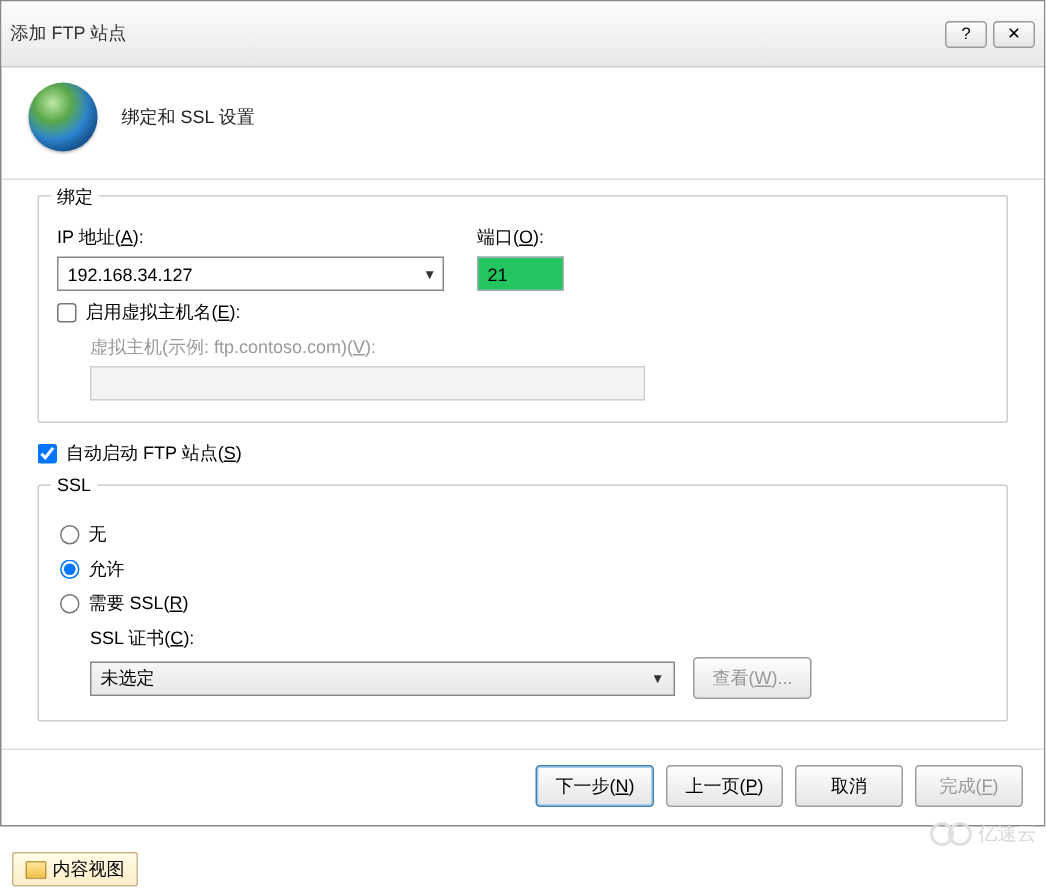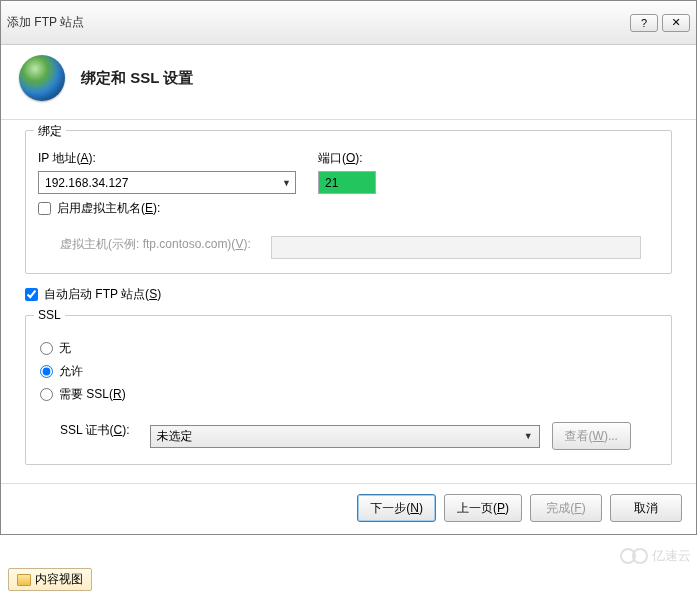--- a/index.html
+++ b/index.html
@@ -6,21 +6,21 @@
     body { font-family: "Microsoft YaHei", "Segoe UI", Tahoma, sans-serif; font-size: 12px; background: #fff; color: #000; width: 697px; height: 593px; overflow: hidden; position: relative; }
     
     .dialog { width: 697px; border: 1px solid #888; background: #fff; }
     .titlebar { height: 44px; background: linear-gradient(#fdfdfd, #e8e8e8); border-bottom: 1px solid #ccc; display: flex; align-items: center; padding: 0 6px; justify-content: space-between; }
     .titlebar-title { font-size: 12px; color: #333; }
     .titlebar-buttons { display: flex; gap: 4px; }
     .tb-btn { width: 28px; height: 18px; border: 1px solid #9a9a9a; border-radius: 3px; background: linear-gradient(#fdfdfd, #e6e6e6); display: flex; align-items: center; justify-content: center; font-size: 11px; cursor: pointer; }
     
     .header-sec { display: flex; align-items: center; padding: 10px 16px 18px 18px; gap: 16px; border-bottom: 1px solid #ddd; }
     .globe { width: 46px; height: 46px; border-radius: 50%; background: radial-gradient(circle at 35% 30%, #bde7a7 0%, #5aa84a 28%, #2f89d6 55%, #0a4d9b 100%); box-shadow: inset -4px -4px 8px rgba(0,0,0,0.25), 0 1px 2px rgba(0,0,0,0.3); }
-    .header-title { font-size: 15px; font-weight: bold; color: #222; }
+    .header-title { font-size: 12px; font-weight: normal; color: #222; }
     
     .content { padding: 10px 24px 6px 24px; }
     
     .fieldset { border: 1px solid #ccc; border-radius: 2px; padding: 12px 12px 14px 12px; margin-bottom: 12px; }
     .legend { position: relative; top: -20px; left: -4px; background: #fff; padding: 0 4px; display: inline-block; margin-bottom: -10px; }
     .fs-body { margin-top: -8px; }
     
     .row { display: flex; gap: 22px; align-items: flex-start; margin-bottom: 4px; }
     .col { display: flex; flex-direction: column; gap: 4px; }
     .label { color: #000; }
@@ -34,21 +34,21 @@
     .input-port { width: 58px; }
     .input-vh { width: 370px; background: #f3f3f3; color: #9a9a9a; border-color: #d0d0d0; }
     
     .chk-row { display: flex; align-items: center; gap: 6px; margin-top: 6px; }
     .chk { width: 13px; height: 13px; }
     
     .radio-row { display: flex; align-items: center; gap: 6px; margin: 6px 0; padding-left: 2px; }
     .radio { width: 13px; height: 13px; }
     
     .indent { padding-left: 22px; }
-    .sub-col { display: flex; flex-direction: row; gap: 20px; margin-top: 19px; }
+    .sub-col { display: flex; flex-direction: column; gap: 4px; margin-top: 6px; }
     
     .cert-row { display: flex; align-items: center; gap: 12px; }
     .combo-wide { width: 390px; height: 23px; border: 1px solid #888; background: linear-gradient(#f6f6f6,#e8e8e8); display: flex; align-items: center; justify-content: space-between; padding: 0 6px; }
     
     .btn { height: 28px; padding: 0 12px; border: 1px solid #9a9a9a; border-radius: 3px; background: linear-gradient(#fdfdfd,#e6e6e6); font-size: 12px; font-family: inherit; cursor: pointer; min-width: 72px; }
     .btn:disabled { color: #9a9a9a; cursor: default; }
     .btn-primary { border: 1px solid #3c7fb1; box-shadow: 0 0 0 1px #a3cdec inset; }
     
     .footer { display: flex; justify-content: flex-end; gap: 8px; padding: 10px 14px 12px; border-top: 1px solid #ddd; }
     
@@ -142,22 +142,22 @@
           </div>
         </div>
       </div>
     </div>
 
   </div>
 
   <div class="footer">
     <button class="btn btn-primary"><span>下一步(</span><span class="u">N</span><span>)</span></button>
     <button class="btn"><span>上一页(</span><span class="u">P</span><span>)</span></button>
+    <button class="btn">取消</button>
     <button class="btn" disabled=""><span>完成(</span><span class="u">F</span><span>)</span></button>
-    <button class="btn">取消</button>
   </div>
 </div>
 
 <div class="bottom-tab">
   <span class="tab-icon"></span>
   <span>内容视图</span>
 </div>
 
 <div class="watermark">
   <span class="wm-circ"></span>

